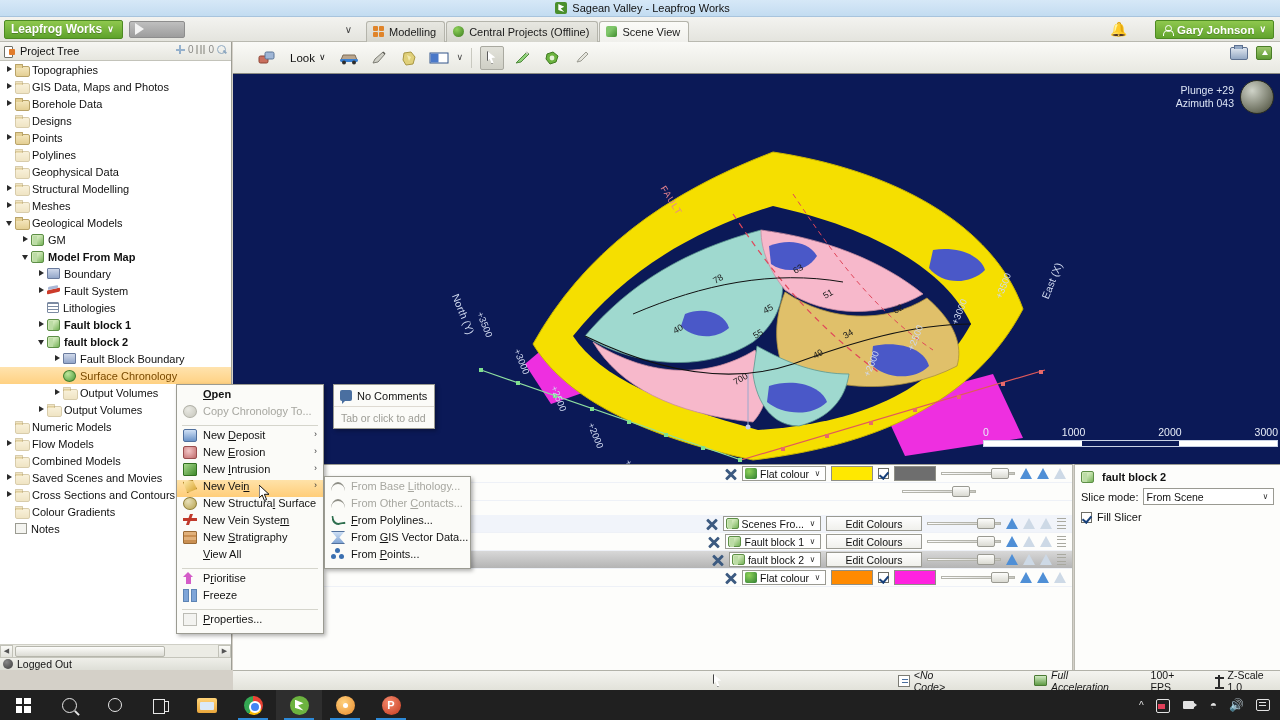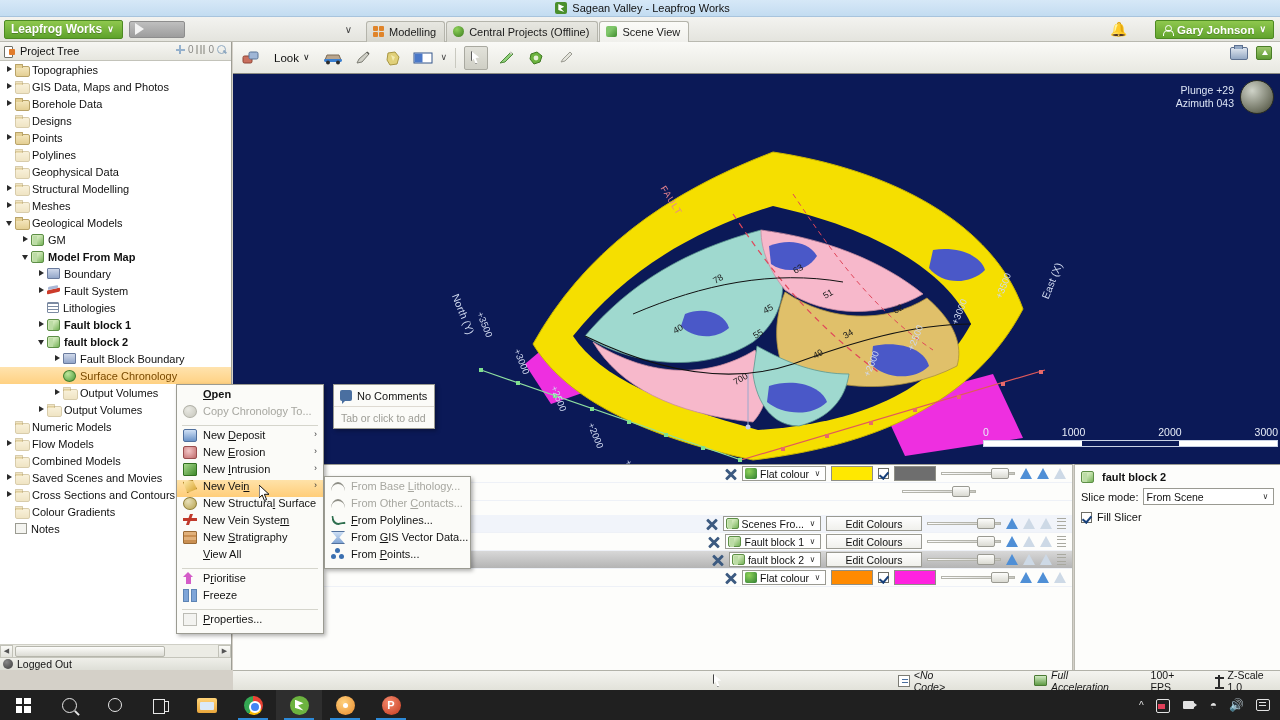--- a/index.html
+++ b/index.html
@@ -133,21 +133,21 @@
   .tsb-arrow{width:13px;height:13px;display:flex;align-items:center;justify-content:center;font-size:7px;color:#555;background:linear-gradient(to bottom,#fafaf7,#e2e2db);border:1px solid #c2c2b8;}
   .tsb-track{flex:1;height:13px;background:#ecece5;position:relative;}
   .tsb-thumb{position:absolute;left:2px;top:1px;width:150px;height:11px;background:linear-gradient(to bottom,#fdfdfb,#dcdcd4);border:1px solid #b6b6ac;border-radius:2px;}
   .loggedout{position:absolute;left:0;bottom:0;width:231px;height:13px;background:linear-gradient(to bottom,#efefe9,#dedfd7);border-top:1px solid #c5c5bb;display:flex;align-items:center;gap:4px;padding-left:3px;font-size:10.5px;color:#141414;}
   .lo-dot{width:10px;height:10px;border-radius:50%;background:radial-gradient(circle at 35% 30%,#888,#3a3a3a);}
 
   
   .scene-toolbar{
     position:absolute;left:233px;top:42px;width:1047px;height:32px;
     background:linear-gradient(to bottom,#fafaf7,#e8e8e1);
-    border-bottom:1px solid #8b8b82; display:flex;align-items:center;gap:6px;padding-left:6px;
+    border-bottom:1px solid #8b8b82; display:flex;align-items:center;gap:6px;padding-left:22px;
   }
   .tb-sep{width:1px;height:20px;background:#c9c9c0;margin:0 2px;}
   .tbtn{width:24px;height:24px;display:flex;align-items:center;justify-content:center;border:1px solid transparent;border-radius:2px;}
   .tbtn.on{background:linear-gradient(to bottom,#e2e2da,#cfcfc5);border:1px solid #a9a9a0;}
   .lookbtn{height:22px;display:flex;align-items:center;gap:4px;padding:0 5px;font-size:11.5px;color:#111;}
   .cursor-ico{width:10px;height:13px;background:#fff;border:1px solid #444;clip-path:polygon(0 0,0 78%,26% 60%,46% 100%,64% 90%,45% 53%,82% 50%);}
   .cam-ico{width:18px;height:13px;background:linear-gradient(to bottom,#dfe6ef,#94a9c4);border:1px solid #5d7190;border-radius:2px;position:relative;}
   .cam-ico::after{content:"";position:absolute;left:3px;top:-3px;width:7px;height:3px;background:#94a9c4;border:1px solid #5d7190;border-bottom:none;}
   .upload-ico{width:16px;height:14px;background:linear-gradient(to bottom,#9ec76e,#5d9a33);border:1px solid #4a7d27;border-radius:2px;position:relative;}
   .upload-ico::after{content:"";position:absolute;left:5px;top:3px;border-bottom:5px solid #fff;border-left:3px solid transparent;border-right:3px solid transparent;}

